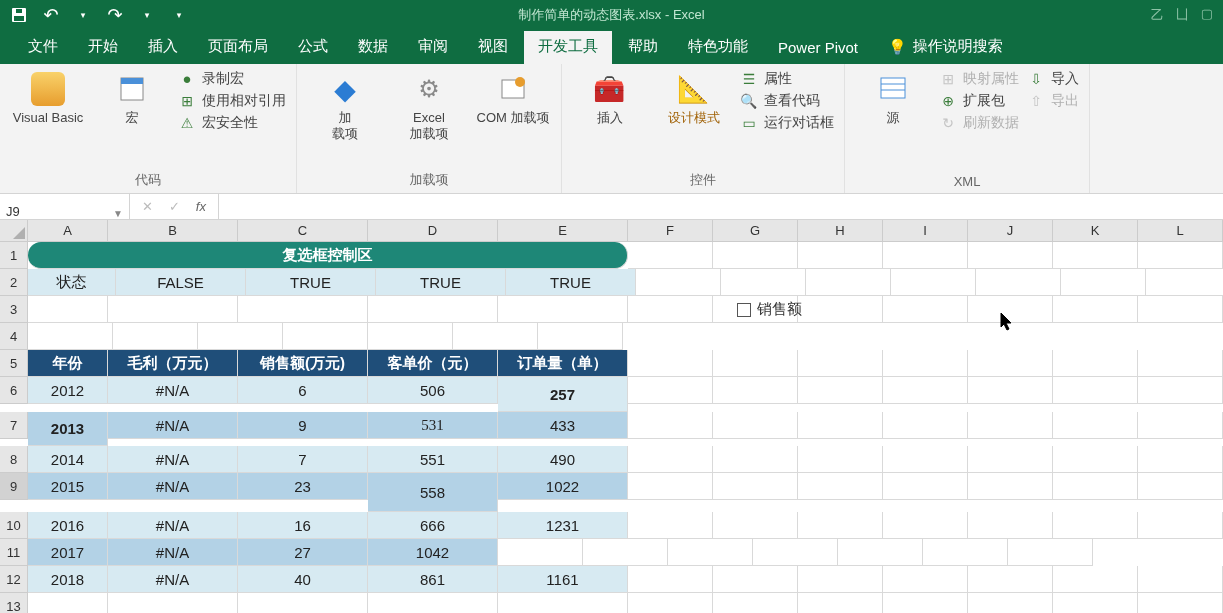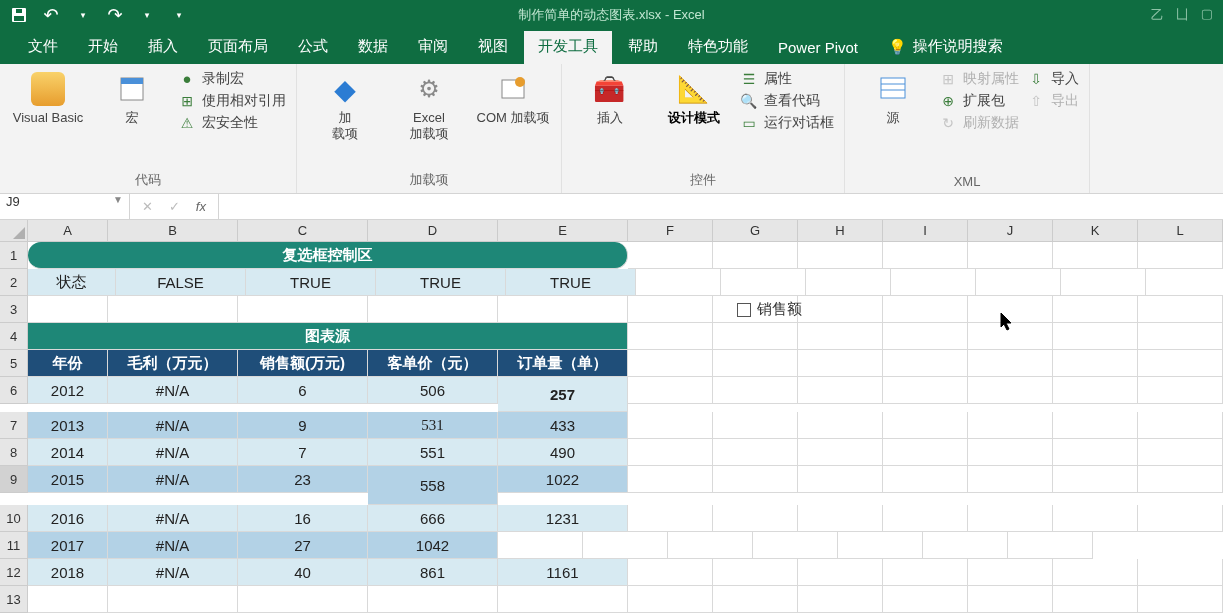--- a/index.html
+++ b/index.html
@@ -25,21 +25,21 @@
   .group-label { text-align:center; font-size:13px; color:#666; padding:2px 0 4px; }
   .big-btn { display:flex; flex-direction:column; align-items:center; justify-content:flex-end; width:76px; padding-top:4px; cursor:pointer; font-size:13px; color:#444; text-align:center; }
   .big-btn .bicon { width:34px; height:34px; margin-bottom:4px; display:flex; align-items:center; justify-content:center; }
   .small-list { display:flex; flex-direction:column; gap:4px; padding-top:2px; }
   .small-item { display:flex; align-items:center; gap:6px; font-size:14px; color:#444; cursor:pointer; white-space:nowrap; }
   .small-item.disabled { color:#b0b0b0; }
   .sicon { width:18px; height:18px; display:inline-flex; align-items:center; justify-content:center; font-size:14px; }
 
   
   .fbar { height:26px; border-bottom:1px solid #d4d4d4; display:flex; align-items:stretch; background:#fff; }
-  .namebox { width:130px; border-right:1px solid #d4d4d4; display:flex; align-items:flex-start; padding:0 6px; justify-content:space-between; font-size:13px; color:#333; }
+  .namebox { width:130px; border-right:1px solid #d4d4d4; display:flex; align-items:flex-end; padding:0 6px; justify-content:space-between; font-size:13px; color:#333; }
   .fbtns { display:flex; align-items:center; gap:16px; padding:0 12px; border-right:1px solid #d4d4d4; color:#bcbcbc; }
   .finput { flex:1; padding:0 6px; display:flex; align-items:center; font-size:13px; }
 
   
   .grid-area { display:flex; height:calc(613px - 30px - 34px - 130px - 26px); overflow:hidden; }
   .selall { width:28px; height:22px; background:#e6e6e6; border-right:1px solid #ccc; border-bottom:1px solid #ccc; position:relative; }
   .selall::after { content:""; position:absolute; right:2px; bottom:2px; border:6px solid transparent; border-right-color:#b0b0b0; border-bottom-color:#b0b0b0; }
   .colheads { display:flex; }
   .colhead { height:22px; background:#e6e6e6; border-right:1px solid #ccc; border-bottom:1px solid #ccc; display:flex; align-items:center; justify-content:center; font-size:13px; color:#333; }
   .rowhead { width:28px; background:#e6e6e6; border-right:1px solid #ccc; border-bottom:1px solid #ccc; display:flex; align-items:center; justify-content:center; font-size:13px; color:#333; }
@@ -170,21 +170,21 @@
       <div class="group-label">加载项</div>
     </div>
     <div class="group">
       <div class="group-body">
         <div class="big-btn">
           <div class="bicon toolbox">🧰</div>
           <span style="white-space:pre-line;line-height:1.2;">插入</span>
         </div>
         <div class="big-btn">
           <div class="bicon" style="color:#c4c4c4;font-size:26px;">📐</div>
-          <span style="color:#000000;white-space:pre-line;line-height:1.2;font-weight:bold;">设计模式</span>
+          <span style="color:#a16207;white-space:pre-line;line-height:1.2;">设计模式</span>
         </div>
         <div class="small-list">
           <div class="small-item">
             <span class="sicon" style="color:#3a7d3a">☰</span>
             <span>属性</span>
           </div>
           <div class="small-item">
             <span class="sicon" style="color:#3a7d3a">🔍</span>
             <span>查看代码</span>
           </div>
@@ -308,21 +308,20 @@
           <div class="cell " style="width: 85px; height: 27px;"></div>
           <div class="cell " style="width: 85px; height: 27px;"></div>
           <div class="cell " style="width: 85px; height: 27px;"></div>
           <div class="cell " style="width: 85px; height: 27px;"></div>
           <div class="cell " style="width: 85px; height: 27px;"></div>
           <div class="cell " style="width: 85px; height: 27px;"></div>
           <div class="cell " style="width: 85px; height: 27px;"></div>
         </div>
         <div class="row">
           <div class="rowhead" style="height: 27px;">4</div>
-          <div class="cell hdr-teal" style="width: 600px; height: 27px; justify-content: center;">图表源</div>
           <div class="cell " style="width: 85px; height: 27px;"></div>
           <div class="cell " style="width: 85px; height: 27px;"></div>
           <div class="cell " style="width: 85px; height: 27px;"></div>
           <div class="cell " style="width: 85px; height: 27px;"></div>
           <div class="cell " style="width: 85px; height: 27px;"></div>
           <div class="cell " style="width: 85px; height: 27px;"></div>
           <div class="cell " style="width: 85px; height: 27px;"></div>
         </div>
         <div class="row">
           <div class="rowhead" style="height: 27px;">5</div>
@@ -349,21 +348,21 @@
           <div class="cell " style="width: 85px; height: 27px;"></div>
           <div class="cell " style="width: 85px; height: 27px;"></div>
           <div class="cell " style="width: 85px; height: 27px;"></div>
           <div class="cell " style="width: 85px; height: 27px;"></div>
           <div class="cell " style="width: 85px; height: 27px;"></div>
           <div class="cell " style="width: 85px; height: 27px;"></div>
           <div class="cell " style="width: 85px; height: 27px;"></div>
         </div>
         <div class="row">
           <div class="rowhead" style="height: 27px;">7</div>
-          <div class="cell r-odd" style="width: 80px; height: 27px;">2013</div>
+          <div class="cell r-odd" style="width: 80px; height: 34px; font-weight: bold;">2013</div>
           <div class="cell r-odd" style="width: 130px; height: 27px;">#N/A</div>
           <div class="cell r-odd" style="width: 130px; height: 27px;">9</div>
           <div class="cell r-odd" style="width: 130px; height: 27px; font-family: Liberation Serif, serif;">531</div>
           <div class="cell r-odd" style="width: 130px; height: 27px;">433</div>
           <div class="cell " style="width: 85px; height: 27px;"></div>
           <div class="cell " style="width: 85px; height: 27px;"></div>
           <div class="cell " style="width: 85px; height: 27px;"></div>
           <div class="cell " style="width: 85px; height: 27px;"></div>
           <div class="cell " style="width: 85px; height: 27px;"></div>
           <div class="cell " style="width: 85px; height: 27px;"></div>

